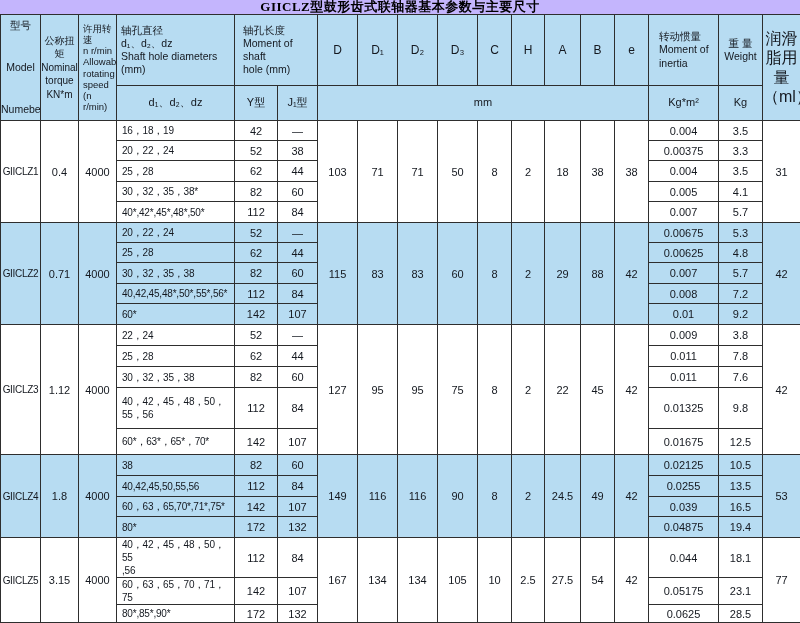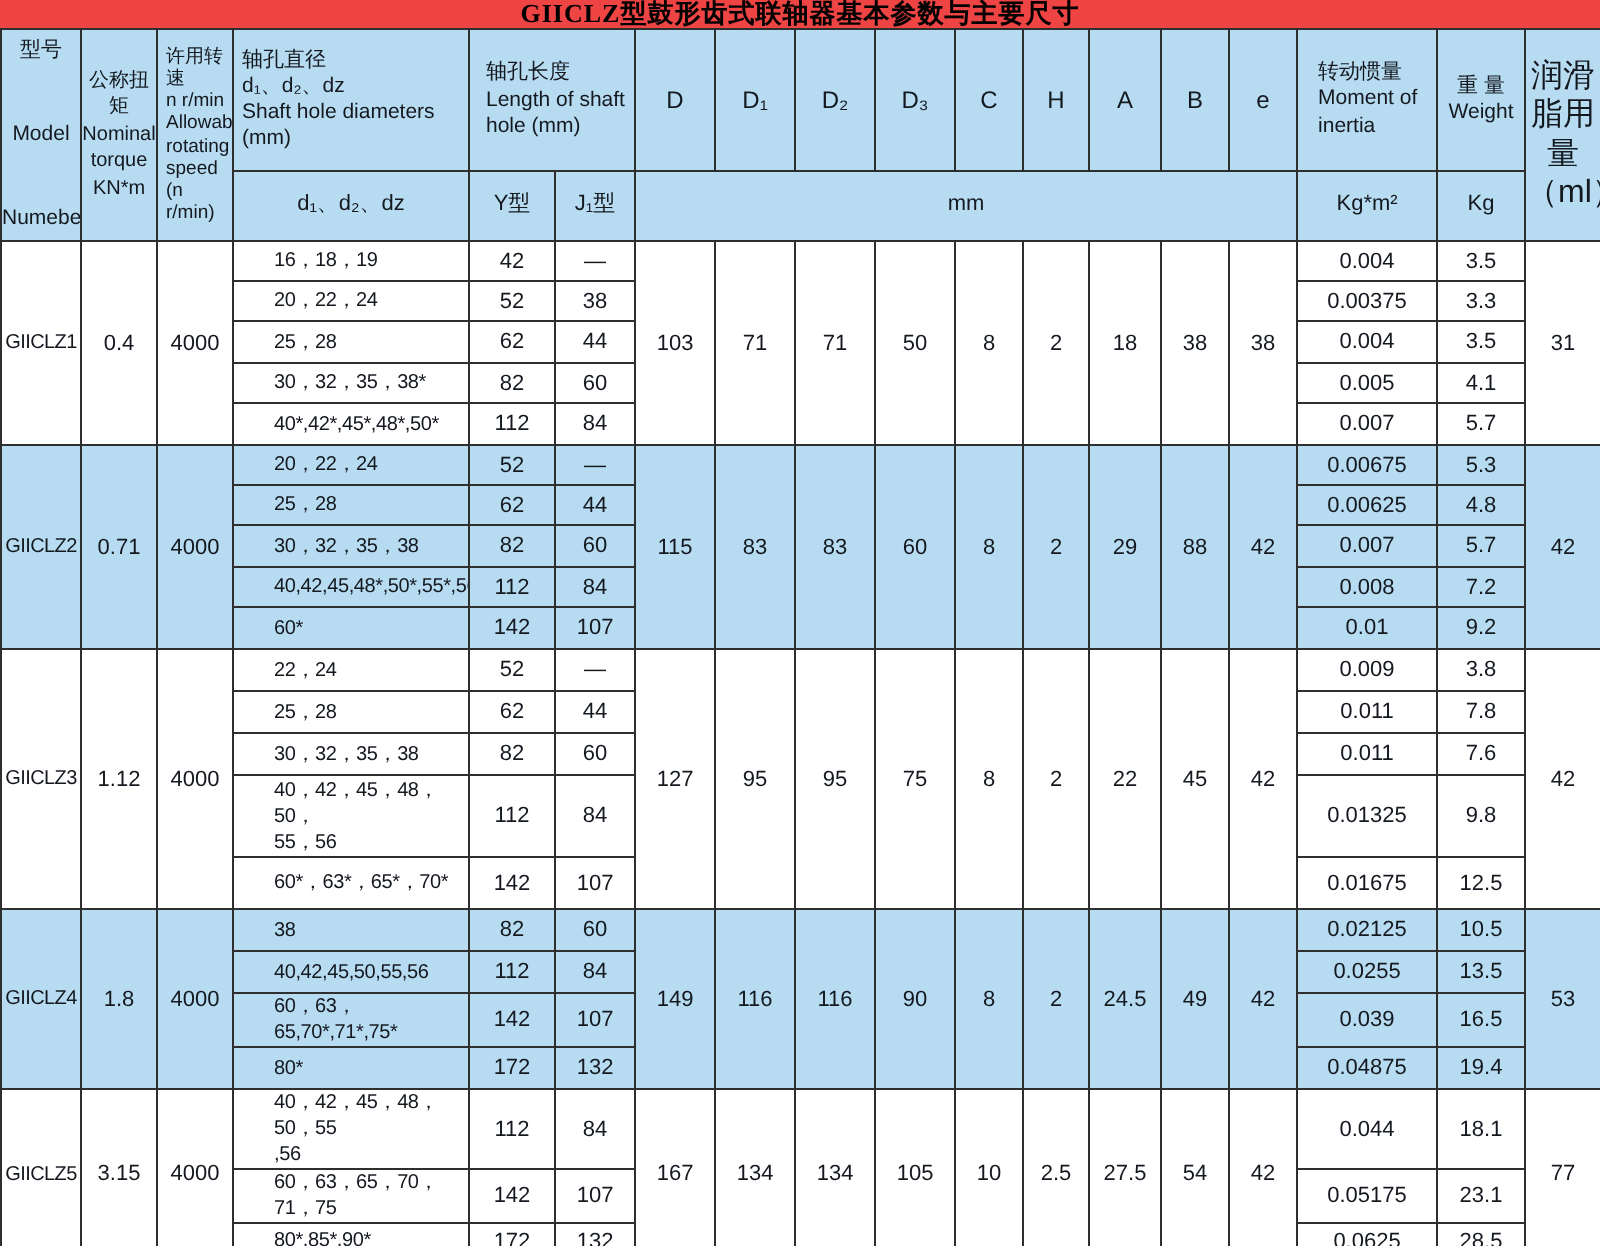--- a/index.html
+++ b/index.html
@@ -1,16 +1,16 @@
 <!DOCTYPE html>
 <html><head>
 <meta charset="utf-8">
 <style>
   html,body{margin:0;padding:0;background:#fff;}
-  .page{width:800px;height:623px;background:#ef4444;overflow:hidden;
+  .page{width:800px;height:623px;background:#c4b5fd;overflow:hidden;
         font-family:"Liberation Sans","DejaVu Sans",sans-serif;color:#14181f;}
   .title{height:14px;line-height:14px;text-align:center;font-weight:700;
          font-size:13px;font-family:"Liberation Serif","DejaVu Serif",serif;
          letter-spacing:.5px;color:#000;}
   table{border-collapse:collapse;table-layout:fixed;width:800px;}
   th,td{border:1px solid #2e2e2e;padding:0;overflow:hidden;
         font-weight:400;text-align:center;vertical-align:middle;}
   thead th{background:#b7dcf2;font-size:10px;line-height:1.25;white-space:pre-line;}
   th.zh{font-size:10.5px;}
   th.dimh{font-size:12px;}
@@ -18,21 +18,21 @@
   th.left{text-align:left;padding-left:4px;}
   th.model-h{font-size:10.5px;line-height:2.0;margin-top:27px;}
   th.speed-h{font-size:9.5px;line-height:1.18;}
   th.torque-h{line-height:1.35;}
   th.inertia-h{text-align:left;padding-left:10px;line-height:1.3;}
   th.grease-h{font-size:16px;line-height:1.2;}
   th.unit{font-size:11px;}
   tbody td{font-size:11px;background:#fff;}
   tbody tr.shade td{background:#b7dcf2;}
   td.model{font-size:10px;white-space:nowrap;letter-spacing:-.3px;text-align:center;}
-  td.shaft{text-align:left;padding-left:20px;font-size:10px;
+  td.shaft{text-align:left;padding-left:5px;font-size:10px;
            white-space:pre-line;letter-spacing:-.2px;line-height:1.3;}
 </style>
 </head>
 <body>
 
 <div class="page">
   <div class="title">GIICLZ型鼓形齿式联轴器基本参数与主要尺寸</div>
   <table>
     <colgroup>
       <col style="width:40px">
@@ -68,21 +68,21 @@
         <th rowspan="2" class="speed-h left">许用转速
 n r/min
 Allowable
 rotating
 speed
 (n r/min)</th>
         <th class="left zh">轴孔直径
 d₁、d₂、dz
 Shaft hole diameters (mm)</th>
         <th colspan="2" class="left zh" style="padding-left:8px">轴孔长度
-Length of shaft
+Moment of shaft
 hole (mm)</th>
         <th class="dimh">D</th>
         <th class="dimh">D₁</th>
         <th class="dimh">D₂</th>
         <th class="dimh">D₃</th>
         <th class="dimh">C</th>
         <th class="dimh">H</th>
         <th class="dimh">A</th>
         <th class="dimh">B</th>
         <th class="dimh">e</th>

